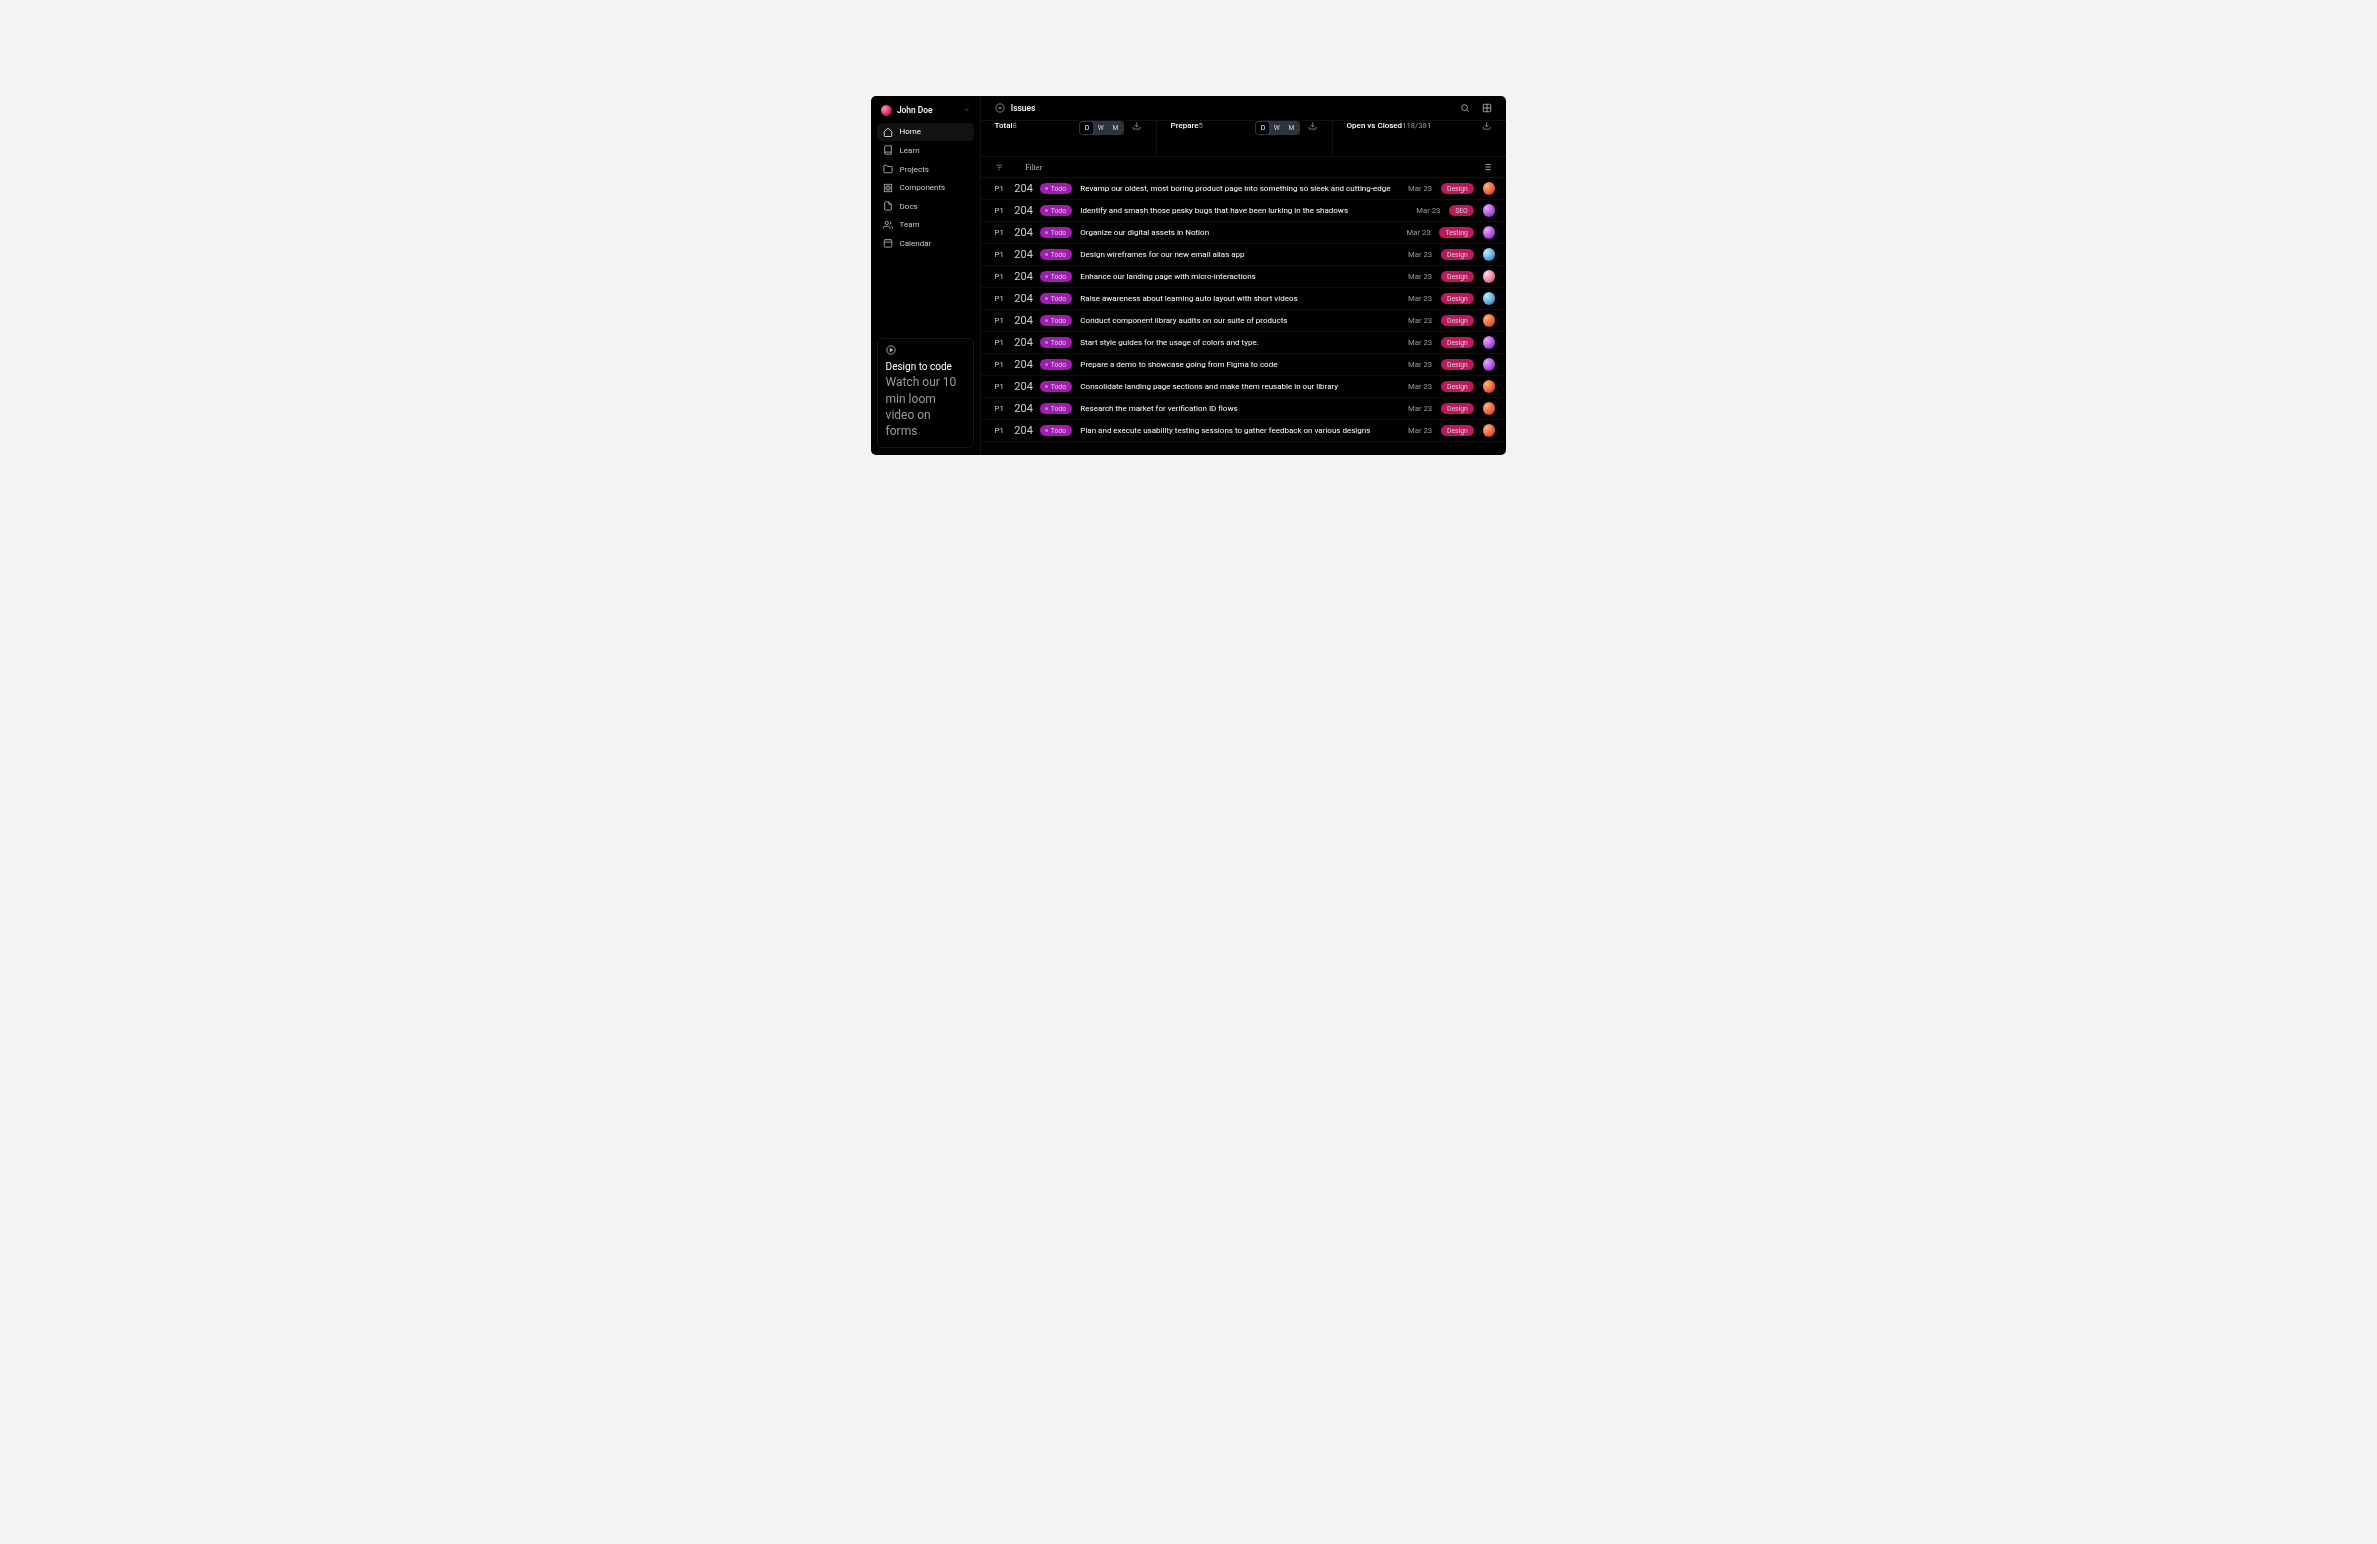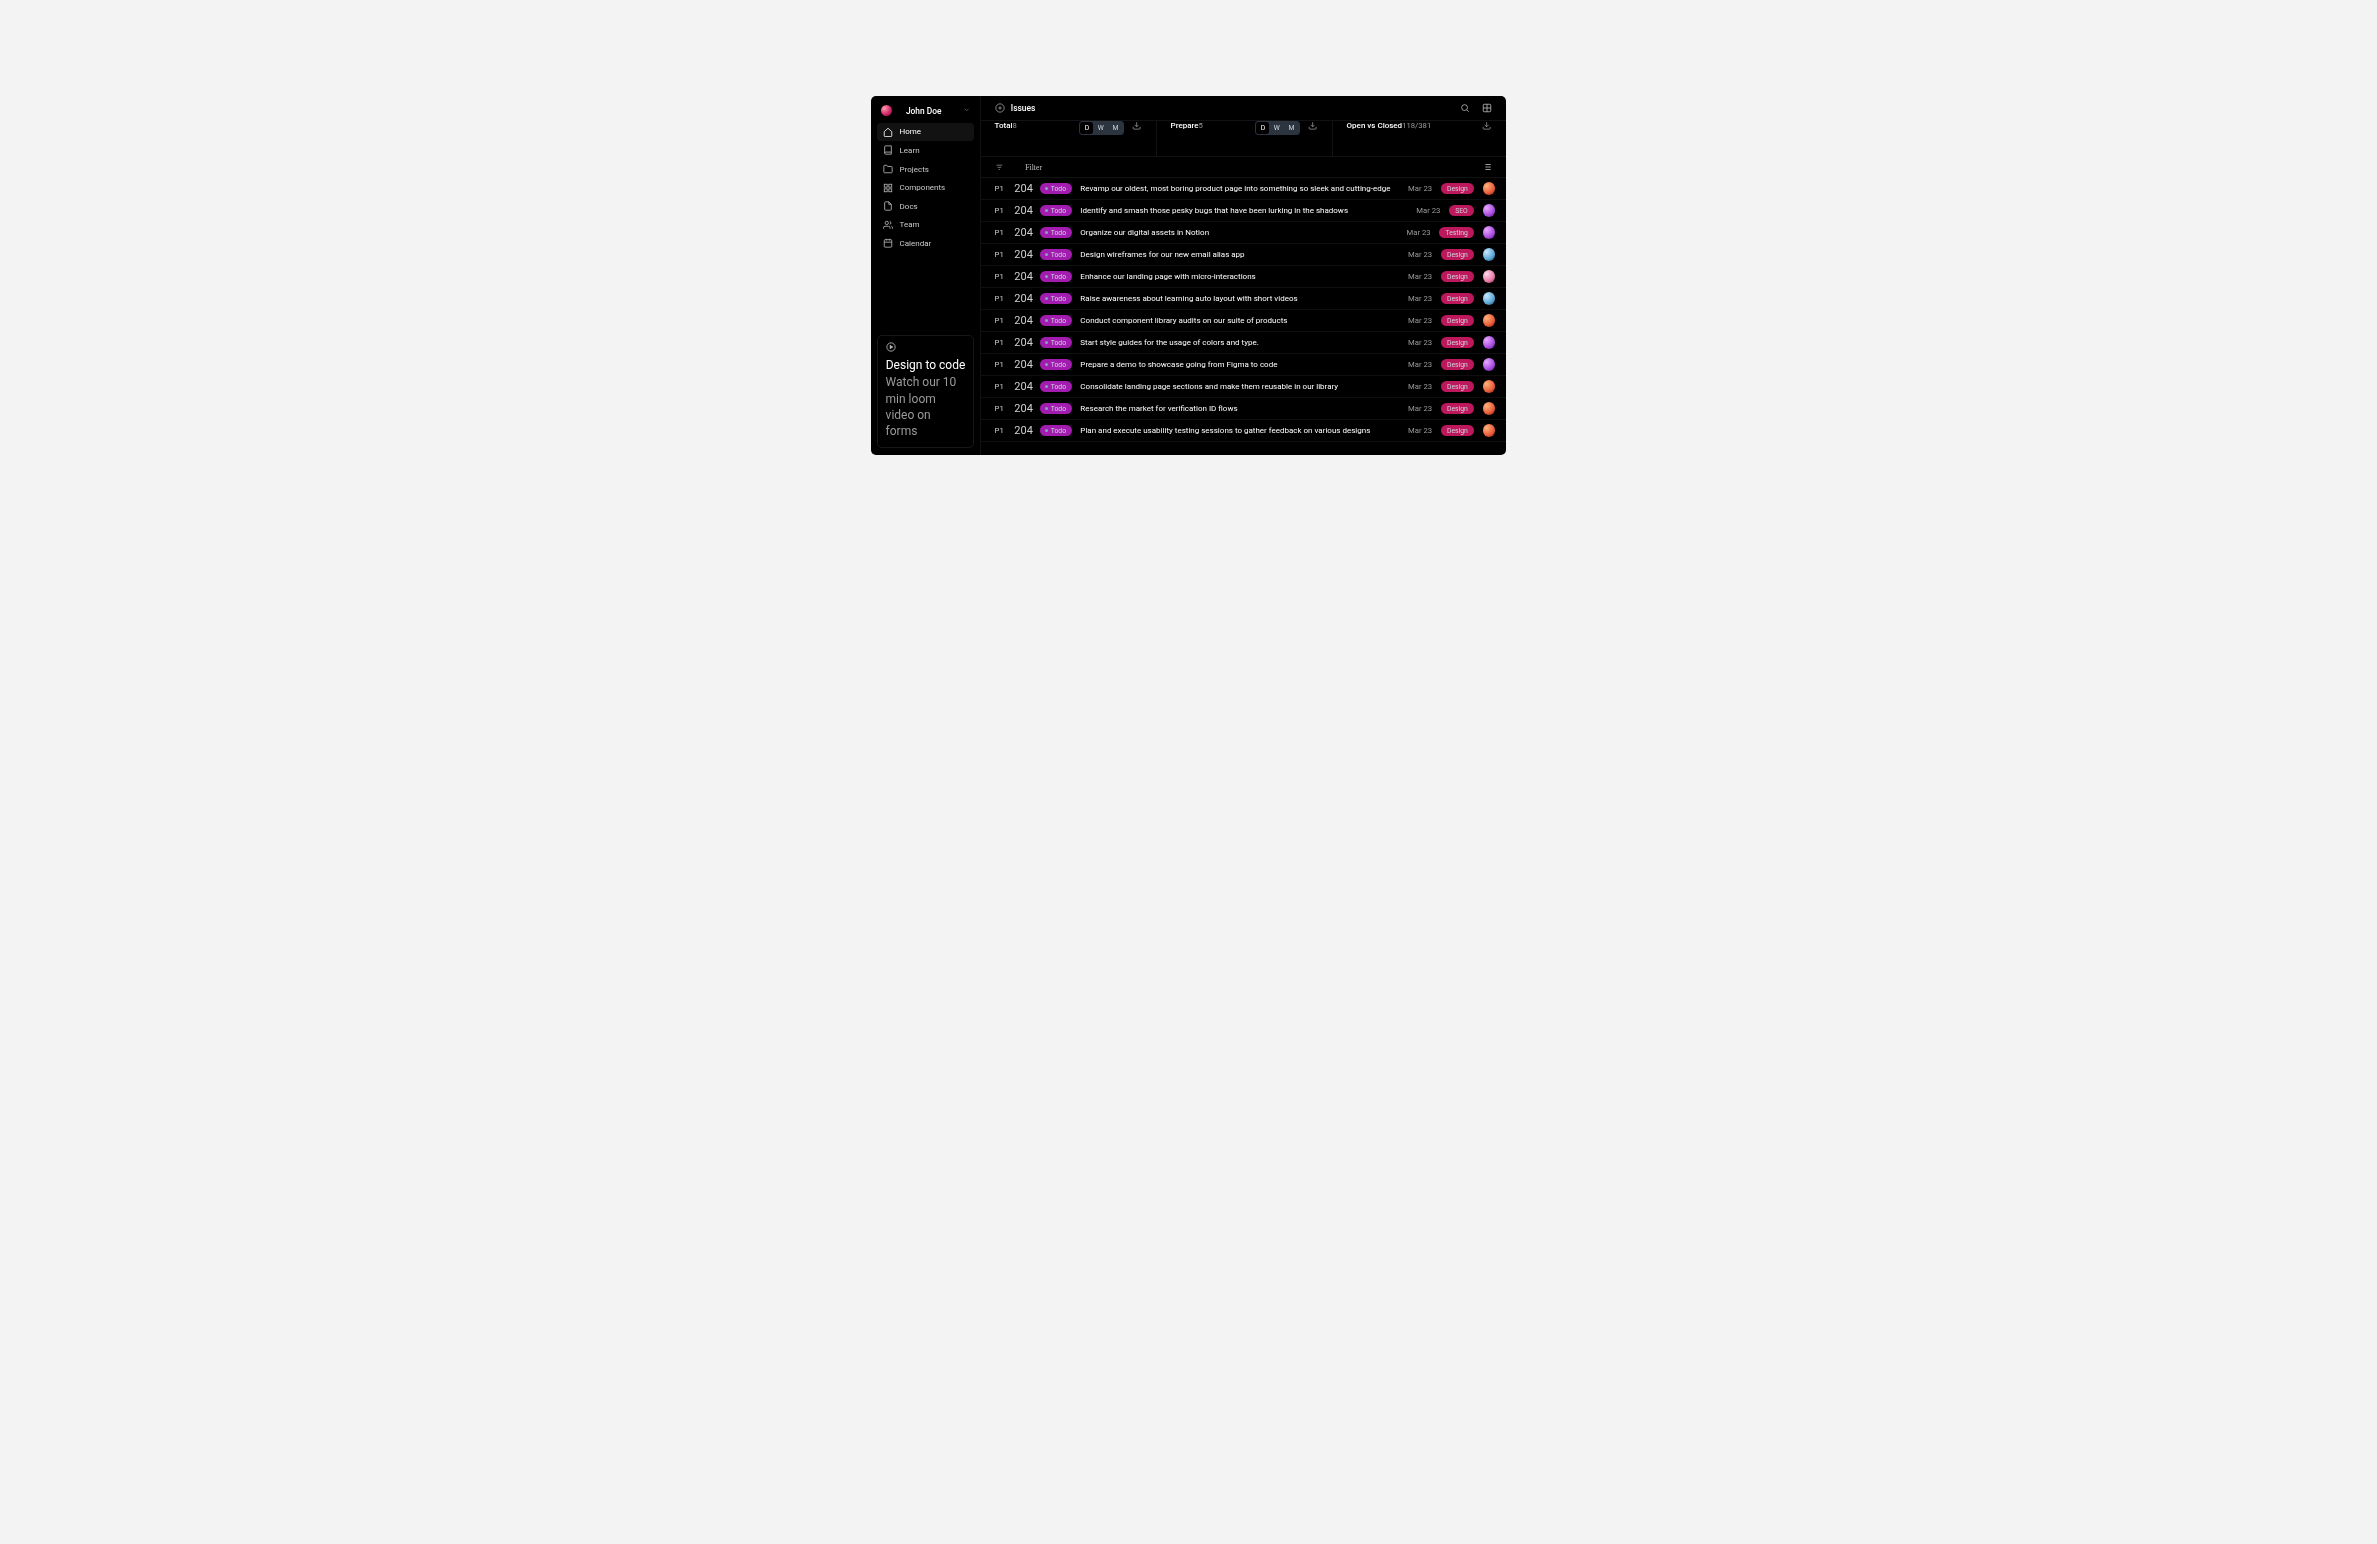--- a/index.html
+++ b/index.html
@@ -28,22 +28,22 @@
   .sidebar {
     width: 110px;
     flex: 0 0 110px;
     border-right: 0.6px solid rgba(255,255,255,0.07);
     display: flex;
     flex-direction: column;
     padding: 6.2px 6.2px 7.4px 6.2px;
   }
   .user-row {
     display: flex;
-    align-items: flex-end;
-    gap: 14px;
+    align-items: center;
+    gap: 5px;
     padding: 2.5px 3.7px 5px 3.7px;
     cursor: pointer;
   }
   .avatar-sm {
     width: 11px; height: 11px; border-radius: 50%;
     background: radial-gradient(circle at 30% 30%, #f9a, #c26 60%, #612);
     flex: 0 0 11px;
   }
   .user-name { color: #fff; font-weight: 500; flex: 1; font-size: 8.4px; }
   .chev { color: #8a8a8a; margin-left: auto; }
@@ -62,21 +62,21 @@
   .nav-icon svg { stroke: #b8b8b8; }
   .nav-item.active .nav-icon svg { stroke: #fff; }
 
   .promo {
     margin-top: auto;
     border: 0.6px solid rgba(255,255,255,0.09);
     border-radius: 5px;
     padding: 6.2px 7.4px 7.4px 7.4px;
   }
   .promo-icon { color:#bdbdbd; margin-bottom:3.7px; }
-  .promo-title { color:#fff; font-size:12px; margin-bottom:2.5px;text-align:center; }
+  .promo-title { color:#fff; font-size:10px; margin-bottom:2.5px; }
   .promo-body { color:#9a9a9a; font-size:12px; line-height:1.35; }
 
   
   .main { flex: 1; display: flex; flex-direction: column; min-width: 0; }
 
   .topbar {
     height: 25px;
     border-bottom: 0.6px solid rgba(255,255,255,0.07);
     display: flex; align-items: center;
     padding: 0 11px 0 13.6px;

